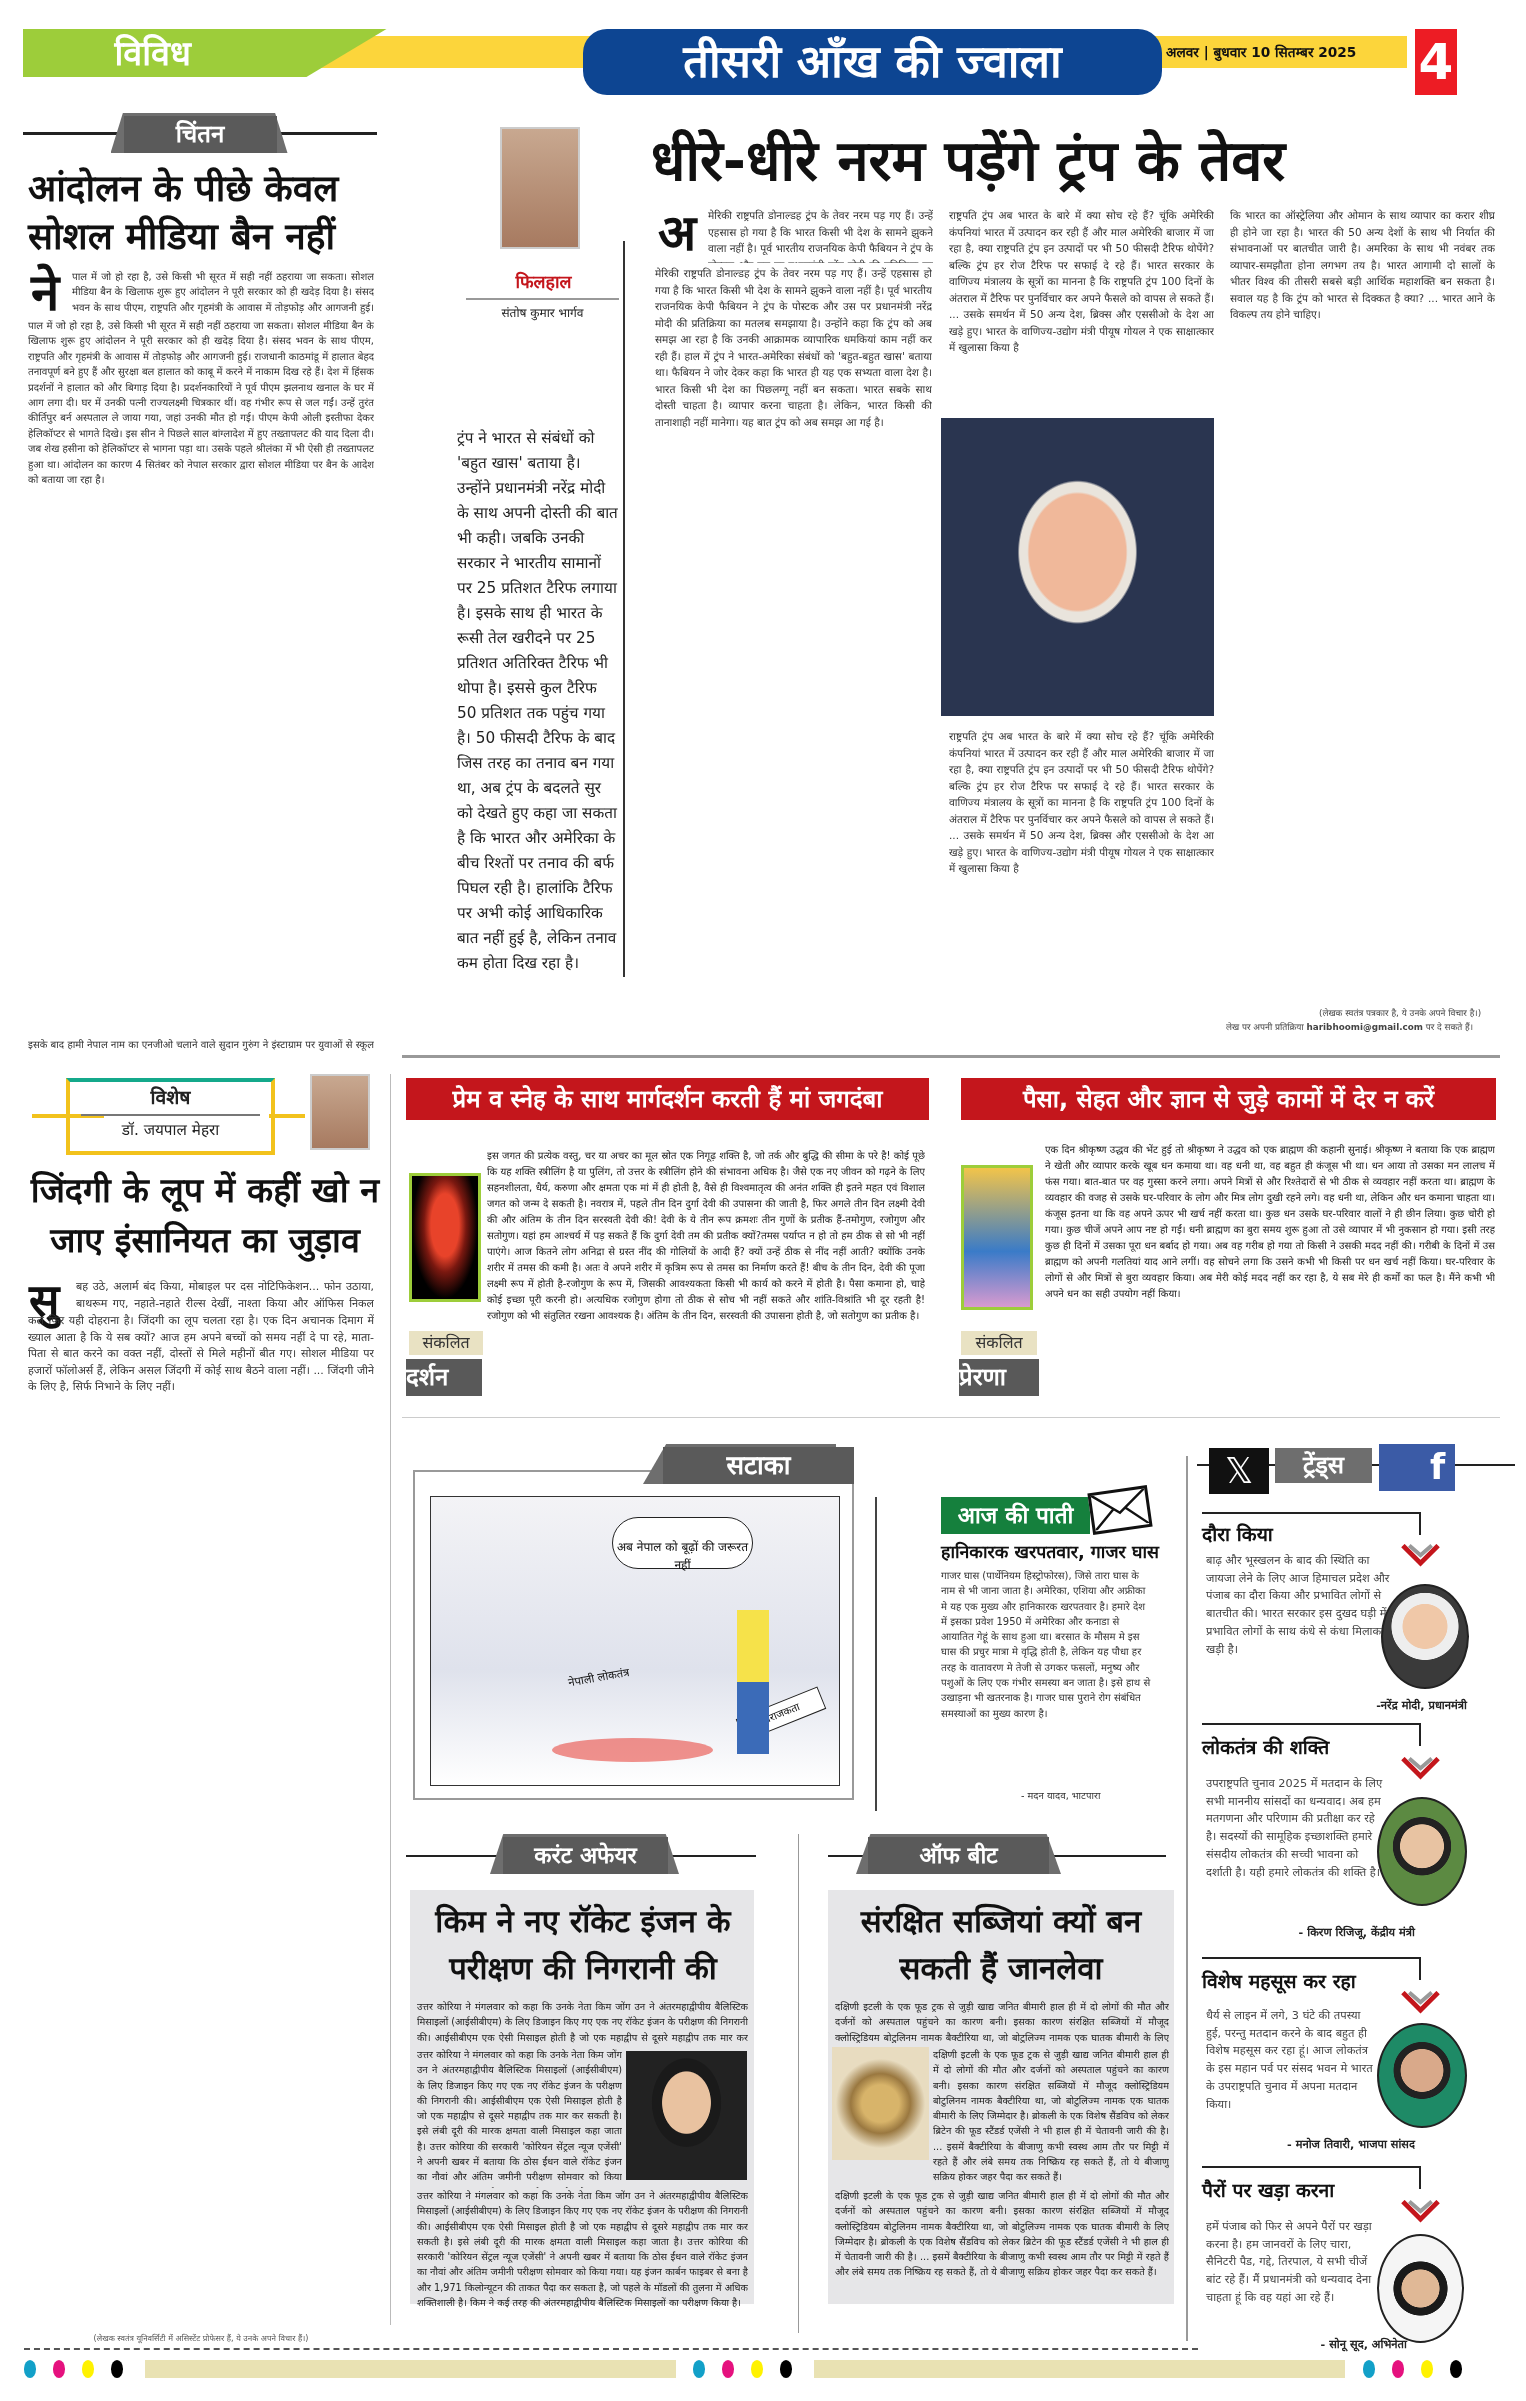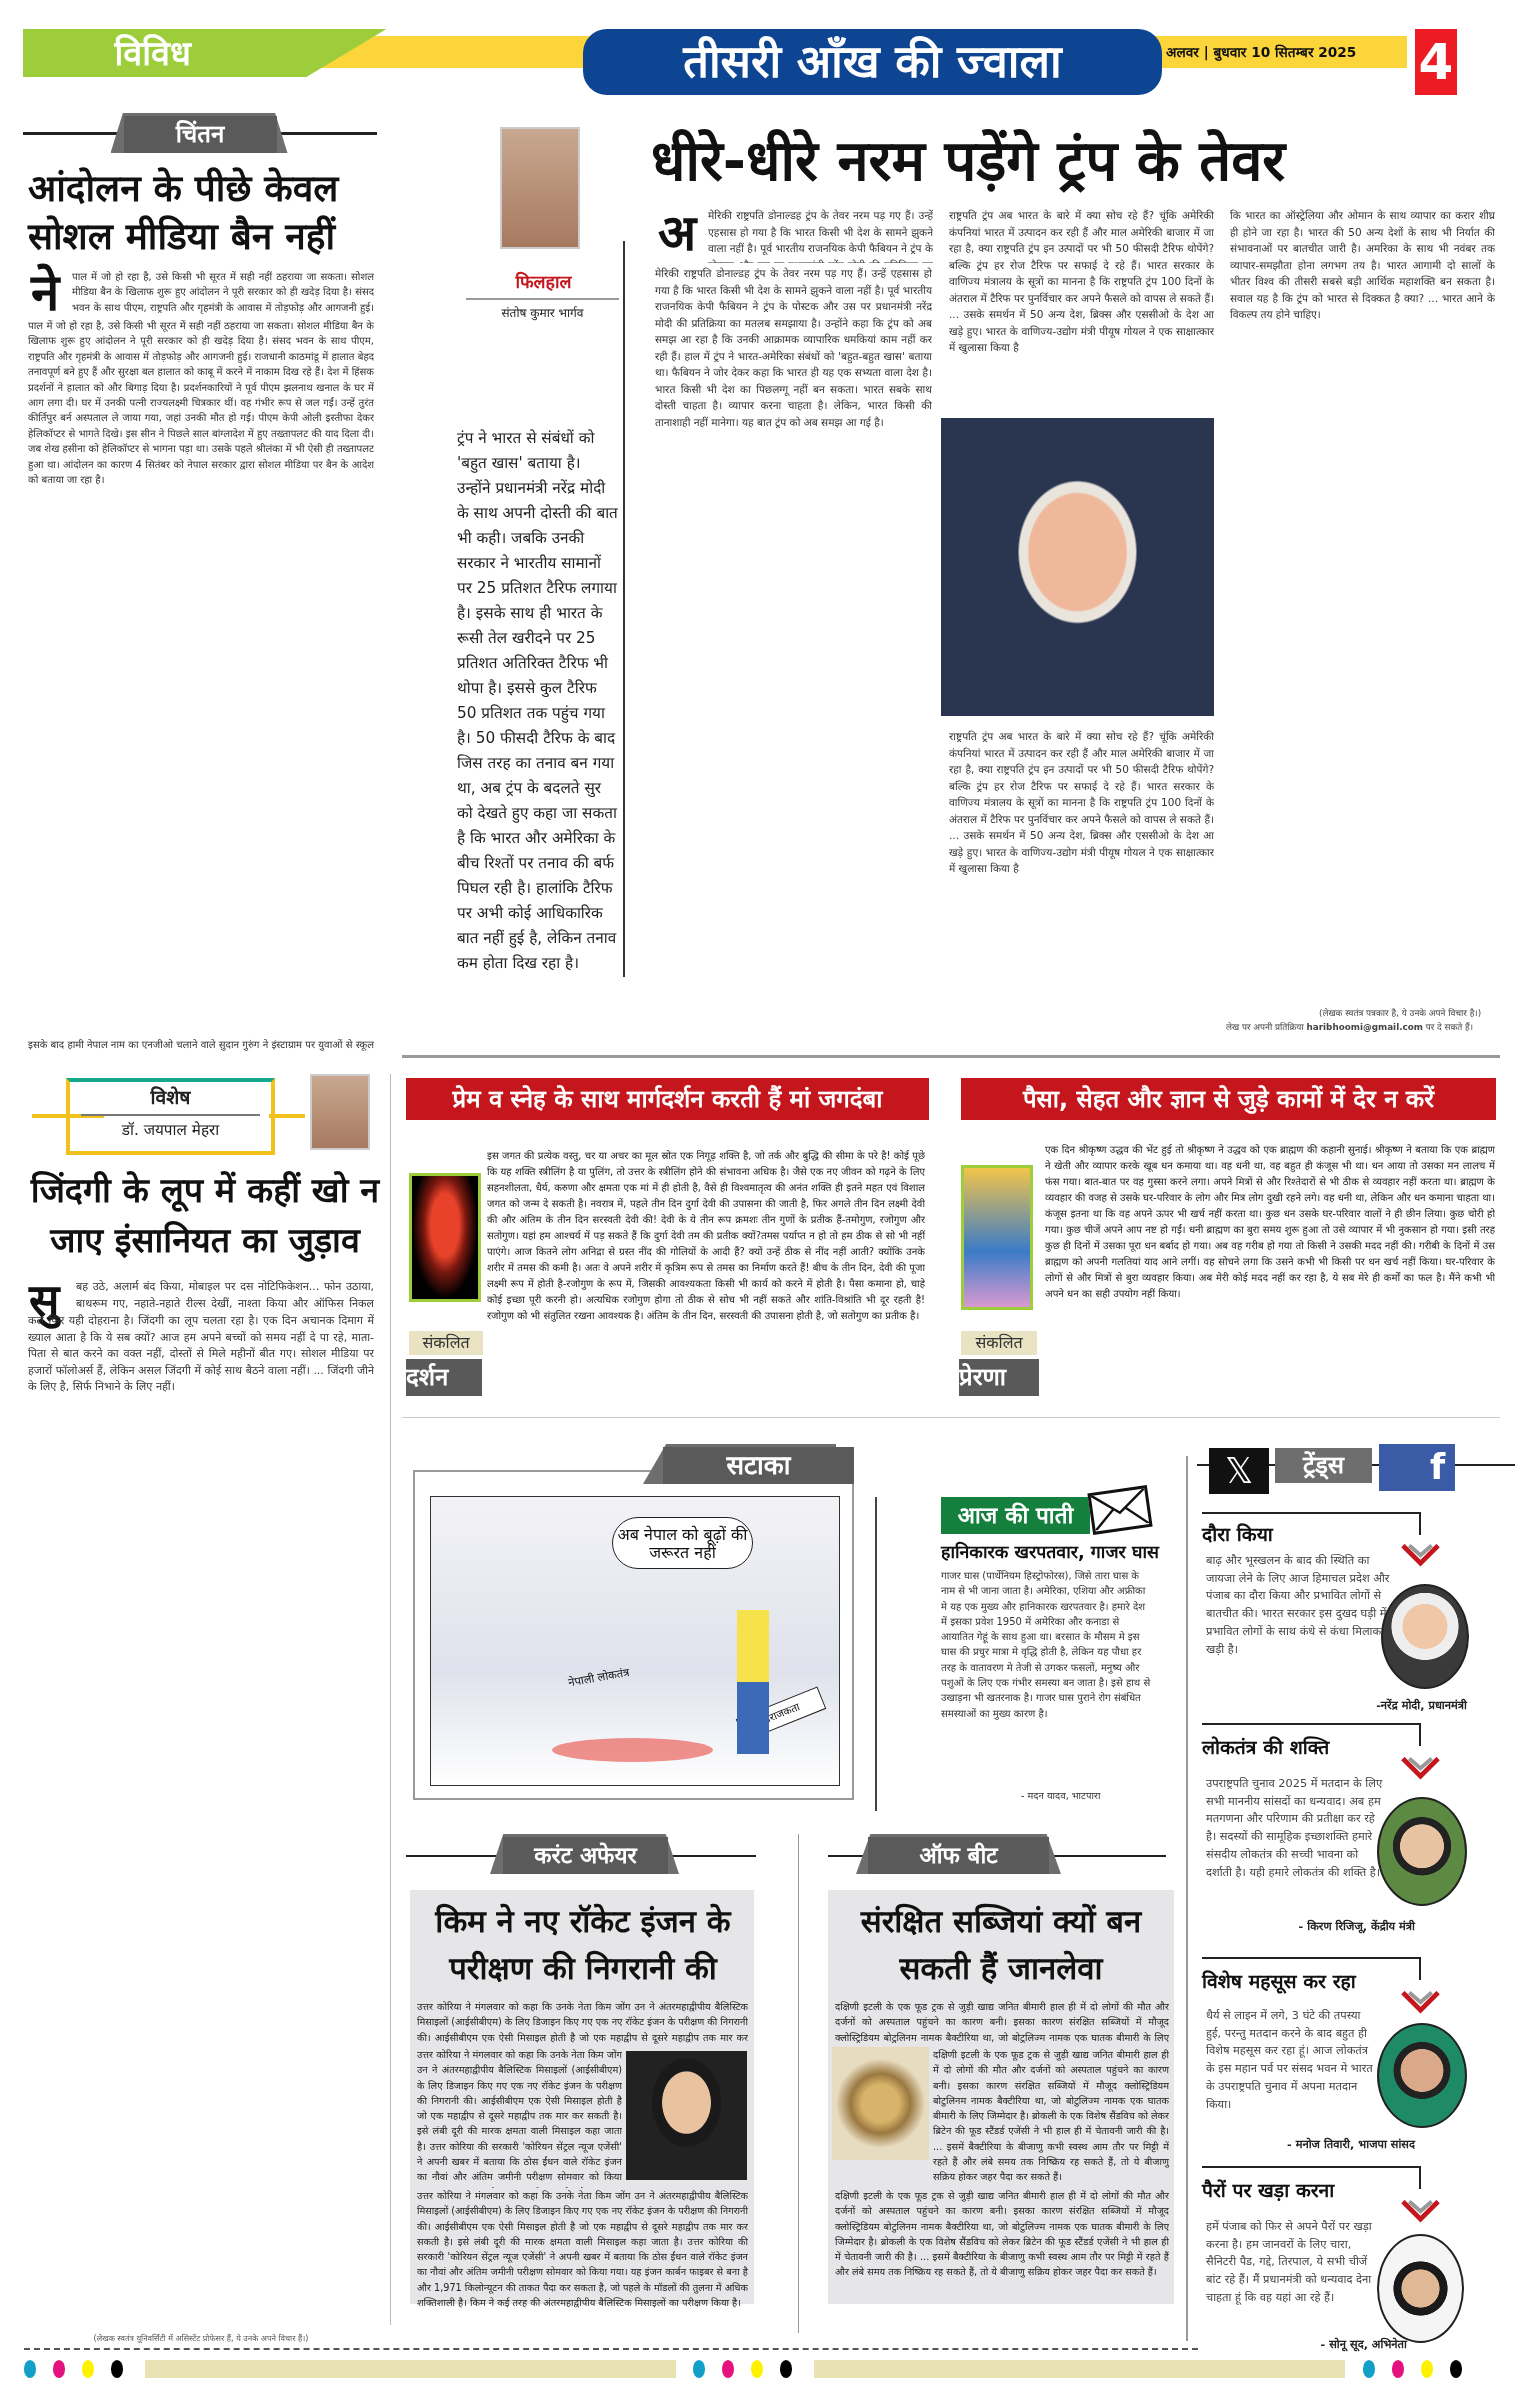--- a/index.html
+++ b/index.html
@@ -115,21 +115,21 @@
 <div class="abs body-text" style="left:1045px;top:1142px;width:450px;height:265px;overflow:hidden;font-size:10px;line-height:16px;color:#222">एक दिन श्रीकृष्ण उद्धव की भेंट हुई तो श्रीकृष्ण ने उद्धव को एक ब्राह्मण की कहानी सुनाई। श्रीकृष्ण ने बताया कि एक ब्राह्मण ने खेती और व्यापार करके खूब धन कमाया था। वह धनी था, वह बहुत ही कंजूस भी था। धन आया तो उसका मन लालच में फंस गया। बात-बात पर वह गुस्सा करने लगा। अपने मित्रों से और रिश्तेदारों से भी ठीक से व्यवहार नहीं करता था। ब्राह्मण के व्यवहार की वजह से उसके घर-परिवार के लोग और मित्र लोग दुखी रहने लगे। वह धनी था, लेकिन और धन कमाना चाहता था। कंजूस इतना था कि वह अपने ऊपर भी खर्च नहीं करता था। कुछ धन उसके घर-परिवार वालों ने ही छीन लिया। कुछ चोरी हो गया। कुछ चीजें अपने आप नष्ट हो गईं। धनी ब्राह्मण का बुरा समय शुरू हुआ तो उसे व्यापार में भी नुकसान हो गया। इसी तरह कुछ ही दिनों में उसका पूरा धन बर्बाद हो गया। अब वह गरीब हो गया तो किसी ने उसकी मदद नहीं की। गरीबी के दिनों में उस ब्राह्मण को अपनी गलतियां याद आने लगीं। वह सोचने लगा कि उसने कभी भी किसी पर धन खर्च नहीं किया। घर-परिवार के लोगों से और मित्रों से बुरा व्यवहार किया। अब मेरी कोई मदद नहीं कर रहा है, ये सब मेरे ही कर्मों का फल है। मैंने कभी भी अपने धन का सही उपयोग नहीं किया।</div>
 
 <div class="abs" style="left:402px;top:1417px;width:1098px;height:0.8px;background:#ccc"></div>
 
 <div class="abs" style="left:413px;top:1470px;width:441px;height:330px;border:2.4px solid #999"></div>
 <div class="sec-label" style="left:643px;top:1444px;width:217px">
   <div class="trap" style="left:0;width:193px;clip-path:polygon(12% 0,100% 0,100% 100%,0 100%)"></div>
   <div class="box head-font" style="left:20px;width:191px;font-size:26px">सटाका</div>
 </div>
 <div class="abs" style="left:430px;top:1496px;width:410px;height:290px;border:1.6px solid #333;background:linear-gradient(#f3f3f6,#dfe2ec 60%,#fff)">
-  <div style="position:absolute;left:181px;top:20px;width:141px;height:52px;border:1.6px solid #222;border-radius:32px;background:#fff;font-size:16px;text-align:center;line-height:17.7px;padding-top:8px;color:#111">अब नेपाल को बूढ़ों की जरूरत नहीं</div>
+  <div style="position:absolute;left:181px;top:20px;width:141px;height:52px;border:1.6px solid #222;border-radius:32px;background:#fff;font-size:12px;text-align:center;line-height:17.7px;padding-top:21px;color:#111">अब नेपाल को बूढ़ों की जरूरत नहीं</div>
   <div style="position:absolute;left:137px;top:173px;width:64px;font-size:11.3px;line-height:16px;transform:rotate(-10deg);color:#111">नेपाली लोकतंत्र</div>
   <div style="position:absolute;left:306px;top:205px;width:88px;height:24px;border:1.6px solid #222;background:#fff;font-size:10.5px;text-align:center;line-height:21px;transform:rotate(-22deg);color:#111">अराजकता</div>
   <div style="position:absolute;left:306px;top:113px;width:32px;height:72px;background:#f6e24a"></div>
   <div style="position:absolute;left:306px;top:185px;width:32px;height:72px;background:#3b6bb8"></div>
   <div style="position:absolute;left:121px;top:241px;width:161px;height:24px;border-radius:50%;background:rgba(230,40,30,.5)"></div>
 </div>
 
 <div class="rule-v" style="left:875px;top:1497px;height:314px;width:1.6px;background:#444"></div>
 <div class="abs head-font" style="left:941px;top:1497px;width:149px;height:37px;background:#15803d;color:#fff;font-size:22.5px;line-height:37px;text-align:center">आज की पाती</div>
 <div class="abs" style="left:1090px;top:1489px;width:60px;height:42px;border:3.2px solid #111;background:#fff;transform:rotate(-8deg)">
@@ -163,21 +163,21 @@
 <div class="abs" style="left:1202px;top:1723px;width:306px;height:233px">
   <div style="position:absolute;left:0;top:0;width:217px;height:1.6px;background:#222"></div>
   <div style="position:absolute;left:217px;top:0;width:1.6px;height:22.5px;background:#222"></div>
   <div class="trend-title" style="position:absolute;left:0;top:9.7px;width:209px">लोकतंत्र की शक्ति</div>
   <svg class="chev" style="left:199px;top:34px" viewBox="0 0 48 30">
       <path d="M2 2 L24 24 L46 2" stroke="#c4161c" stroke-width="6" fill="none"></path>
       <path d="M10 2 L24 14 L38 2" stroke="#999" stroke-width="5" fill="none"></path>
     </svg>
   <div class="trend-text" style="position:absolute;left:4px;top:52px;width:177px">उपराष्ट्रपति चुनाव 2025 में मतदान के लिए सभी माननीय सांसदों का धन्यवाद। अब हम मतगणना और परिणाम की प्रतीक्षा कर रहे है। सदस्यों की सामूहिक इच्छाशक्ति हमारे संसदीय लोकतंत्र की सच्ची भावना को दर्शाती है। यही हमारे लोकतंत्र की शक्ति है।</div>
   <div class="round-photo" style="left:175px;top:74px;width:90px;height:109px;background:radial-gradient(circle at 50% 45%,#e8c3a2 0 30%,#222 31% 40%,#5c8a42 41% 100%)"></div>
-  <div class="trend-author" style="position:absolute;left:0;top:195px;width:213px">- किरण रिजिजू, केंद्रीय मंत्री</div>
+  <div class="trend-author" style="position:absolute;left:0;top:201px;width:213px">- किरण रिजिजू, केंद्रीय मंत्री</div>
 </div>
 
 <div class="abs" style="left:1202px;top:1957px;width:306px;height:201px">
   <div style="position:absolute;left:0;top:0;width:217px;height:1.6px;background:#222"></div>
   <div style="position:absolute;left:217px;top:0;width:1.6px;height:22.5px;background:#222"></div>
   <div class="trend-title" style="position:absolute;left:0;top:9.7px;width:209px">विशेष महसूस कर रहा</div>
   <svg class="chev" style="left:199px;top:34px" viewBox="0 0 48 30">
       <path d="M2 2 L24 24 L46 2" stroke="#c4161c" stroke-width="6" fill="none"></path>
       <path d="M10 2 L24 14 L38 2" stroke="#999" stroke-width="5" fill="none"></path>
     </svg>

